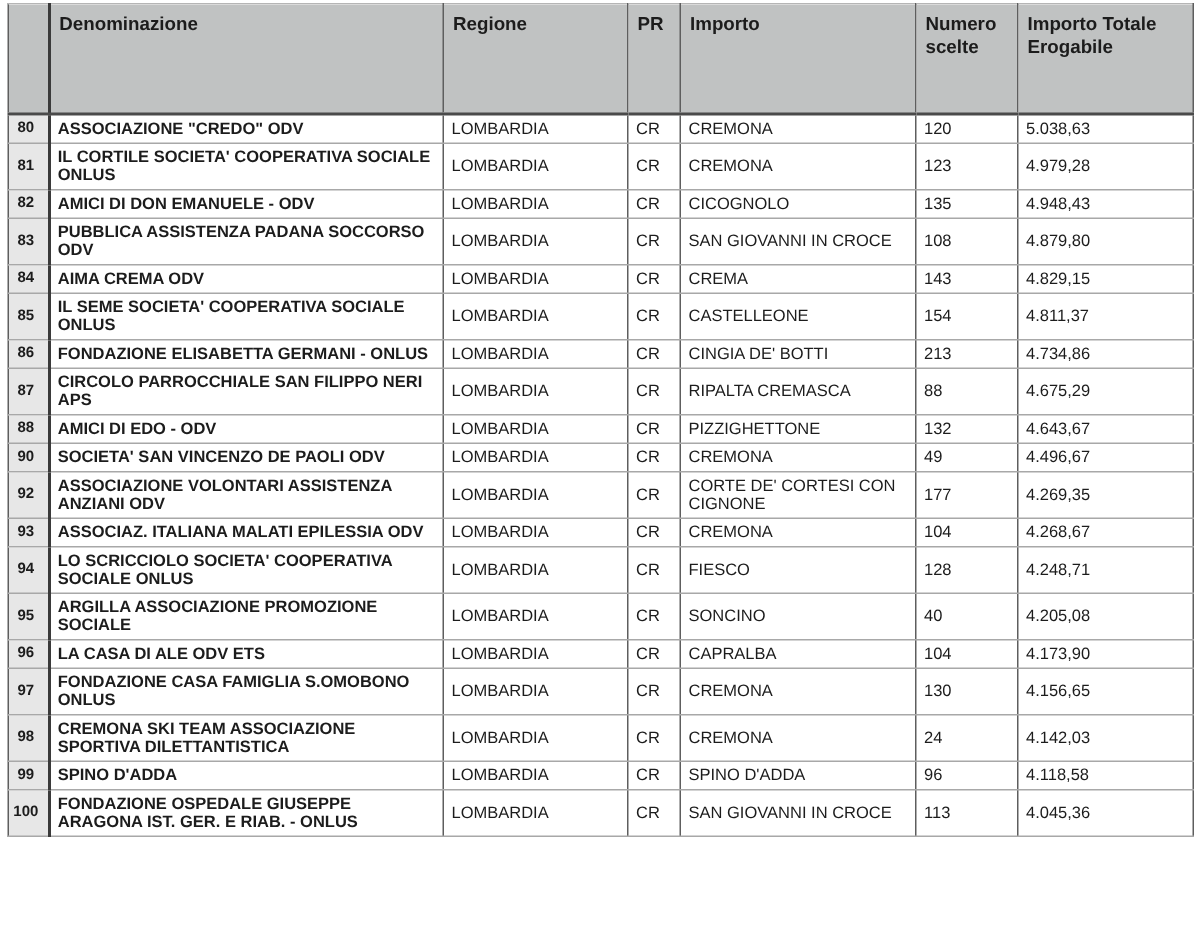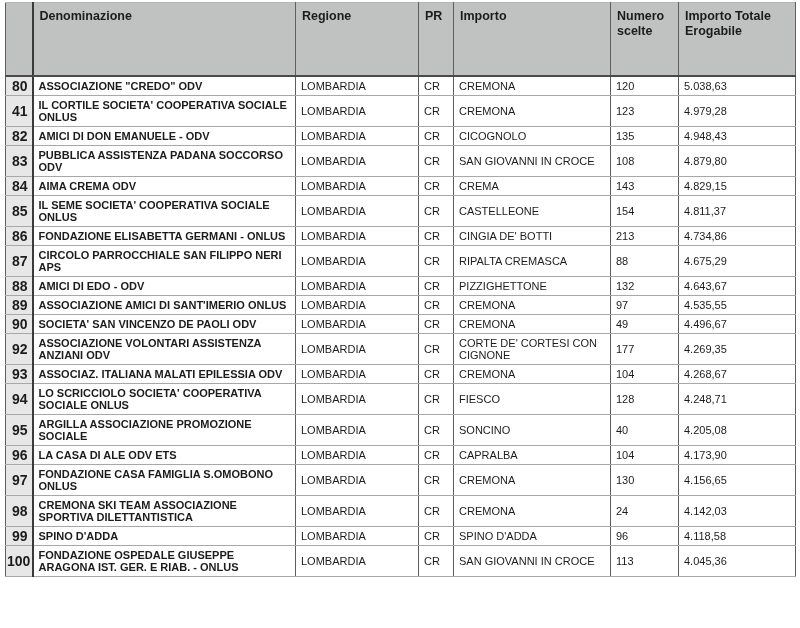--- a/index.html
+++ b/index.html
@@ -53,25 +53,25 @@
   tbody td {
     font-size: 11px;
     line-height: 12px;
     padding: 3px 5px;
     vertical-align: middle;
     background: #ffffff;
   }
   tbody td.rank {
     background: var(--rank-bg, #e7e7e7);
     font-weight: bold;
-    text-align: right;
+    text-align: center;
     padding-right: 4px;
     padding-left: 1px;
     border-right: 2px solid #3a3a3a;
-    font-size: 14px;
+    font-size: 10px;
   }
   tbody td.denominazione {
     font-weight: bold;
   }
   tbody tr { min-height: 20px; }
 </style>
 </head>
 <body>
 
 <div class="page">
@@ -100,21 +100,21 @@
         <tr>
           <td class="rank">80</td>
           <td class="denominazione">ASSOCIAZIONE "CREDO" ODV</td>
           <td class="regione">LOMBARDIA</td>
           <td class="pr">CR</td>
           <td class="comune">CREMONA</td>
           <td class="numero">120</td>
           <td class="importo">5.038,63</td>
         </tr>
         <tr>
-          <td class="rank">41</td>
+          <td class="rank">81</td>
           <td class="denominazione">IL CORTILE SOCIETA' COOPERATIVA SOCIALE ONLUS</td>
           <td class="regione">LOMBARDIA</td>
           <td class="pr">CR</td>
           <td class="comune">CREMONA</td>
           <td class="numero">123</td>
           <td class="importo">4.979,28</td>
         </tr>
         <tr>
           <td class="rank">82</td>
           <td class="denominazione">AMICI DI DON EMANUELE - ODV</td>
@@ -170,29 +170,20 @@
           <td class="importo">4.675,29</td>
         </tr>
         <tr>
           <td class="rank">88</td>
           <td class="denominazione">AMICI DI EDO - ODV</td>
           <td class="regione">LOMBARDIA</td>
           <td class="pr">CR</td>
           <td class="comune">PIZZIGHETTONE</td>
           <td class="numero">132</td>
           <td class="importo">4.643,67</td>
-        </tr>
-        <tr>
-          <td class="rank">89</td>
-          <td class="denominazione">ASSOCIAZIONE AMICI DI SANT'IMERIO ONLUS</td>
-          <td class="regione">LOMBARDIA</td>
-          <td class="pr">CR</td>
-          <td class="comune">CREMONA</td>
-          <td class="numero">97</td>
-          <td class="importo">4.535,55</td>
         </tr>
         <tr>
           <td class="rank">90</td>
           <td class="denominazione">SOCIETA' SAN VINCENZO DE PAOLI ODV</td>
           <td class="regione">LOMBARDIA</td>
           <td class="pr">CR</td>
           <td class="comune">CREMONA</td>
           <td class="numero">49</td>
           <td class="importo">4.496,67</td>
         </tr>

